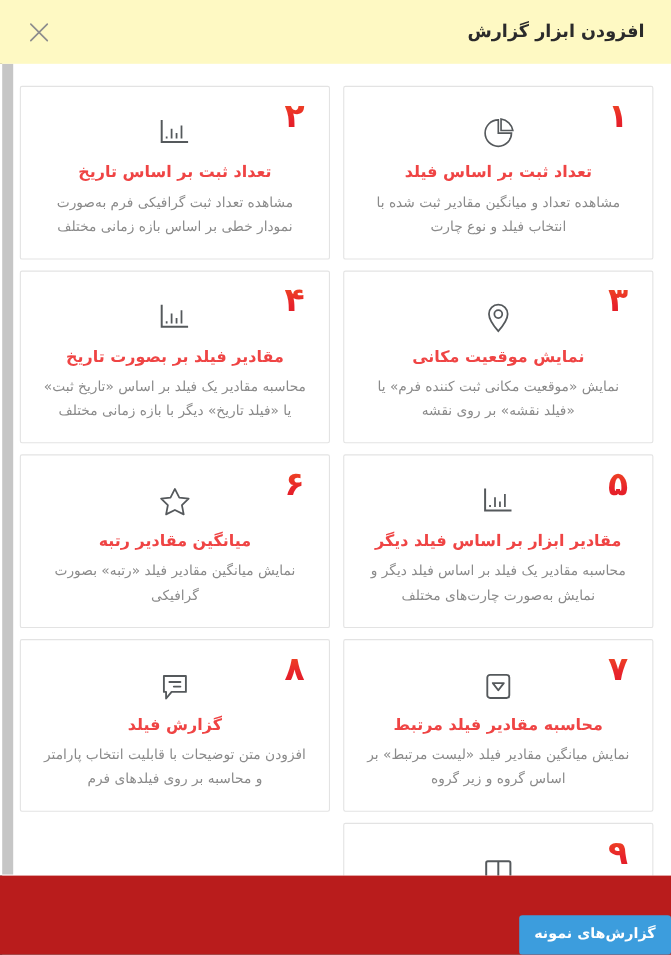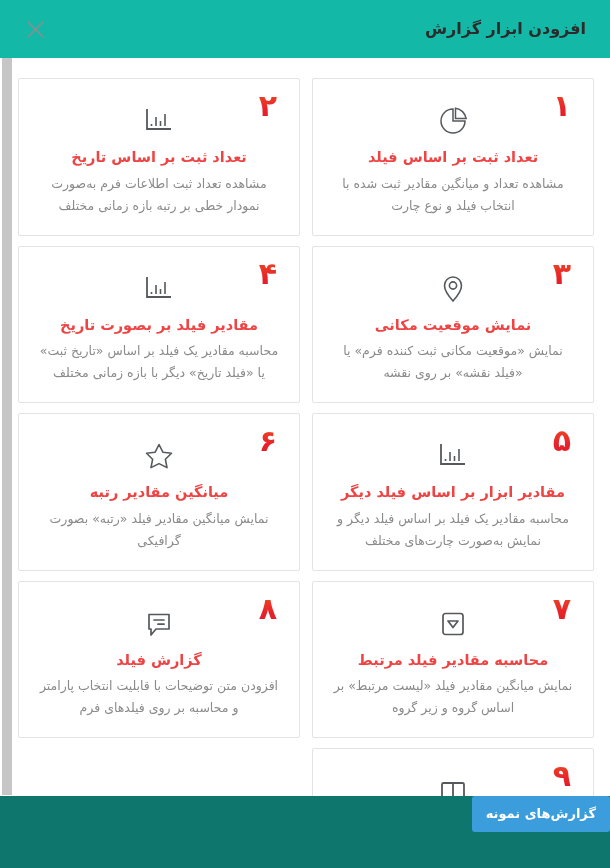--- a/index.html
+++ b/index.html
@@ -24,21 +24,21 @@
     background: #ffffff;
     display: flex;
     flex-direction: column;
     position: relative;
   }
 
   
   .modal-header {
     height: 58px;
     flex: 0 0 58px;
-    background: #14b8a6;
+    background: #fef9c3;
     display: flex;
     align-items: center;
     justify-content: space-between;
     padding: 0 22px 0 18px;
     position: relative;
     z-index: 5;
   }
 
   .modal-title {
     font-size: 16px;
@@ -165,23 +165,23 @@
     height: 737px;
     background: #c6c6c6;
     border-radius: 0;
     cursor: pointer;
   }
 
   
   .modal-footer {
     flex: 0 0 72px;
     height: 72px;
-    background: #0f766e;
-    display: flex;
-    align-items: flex-start;
+    background: #b91c1c;
+    display: flex;
+    align-items: flex-end;
     justify-content: flex-start;
     padding: 0 0 0 18px;
     position: relative;
     z-index: 6;
   }
   .footer-inner {
     width: 100%;
     display: flex;
     justify-content: flex-end;
     direction: ltr;
@@ -264,21 +264,21 @@
           <div class="card-icon">
             <svg width="34" height="34" viewBox="0 0 34 34" fill="none" stroke="#55595c" stroke-width="1.6" stroke-linecap="butt">
               <path d="M5 5 L5 25 L29 25" stroke-width="1.8"></path>
               <line x1="9.5" y1="20" x2="9.5" y2="22"></line>
               <line x1="14" y1="13" x2="14" y2="22"></line>
               <line x1="18.5" y1="17" x2="18.5" y2="22"></line>
               <line x1="23" y1="10" x2="23" y2="22"></line>
             </svg>
           </div>
           <div class="card-title">تعداد ثبت بر اساس تاریخ</div>
-          <div class="card-desc">مشاهده تعداد ثبت اطلاعات فرم به‌صورت نمودار خطی بر رتبه بازه زمانی مختلف</div>
+          <div class="card-desc">مشاهده تعداد ثبت گرافیکی فرم به‌صورت نمودار خطی بر اساس بازه زمانی مختلف</div>
         </div>
 
         <div class="card">
           <div class="card-num">۳</div>
           <div class="card-icon">
             <svg width="34" height="34" viewBox="0 0 34 34" fill="none" stroke="#55595c" stroke-width="1.6">
               <path d="M17 5 C12.3 5 8.5 8.8 8.5 13.5 C8.5 19.5 17 29 17 29 C17 29 25.5 19.5 25.5 13.5 C25.5 8.8 21.7 5 17 5 Z"></path>
               <circle cx="17" cy="13.5" r="3.6"></circle>
             </svg>
           </div>

